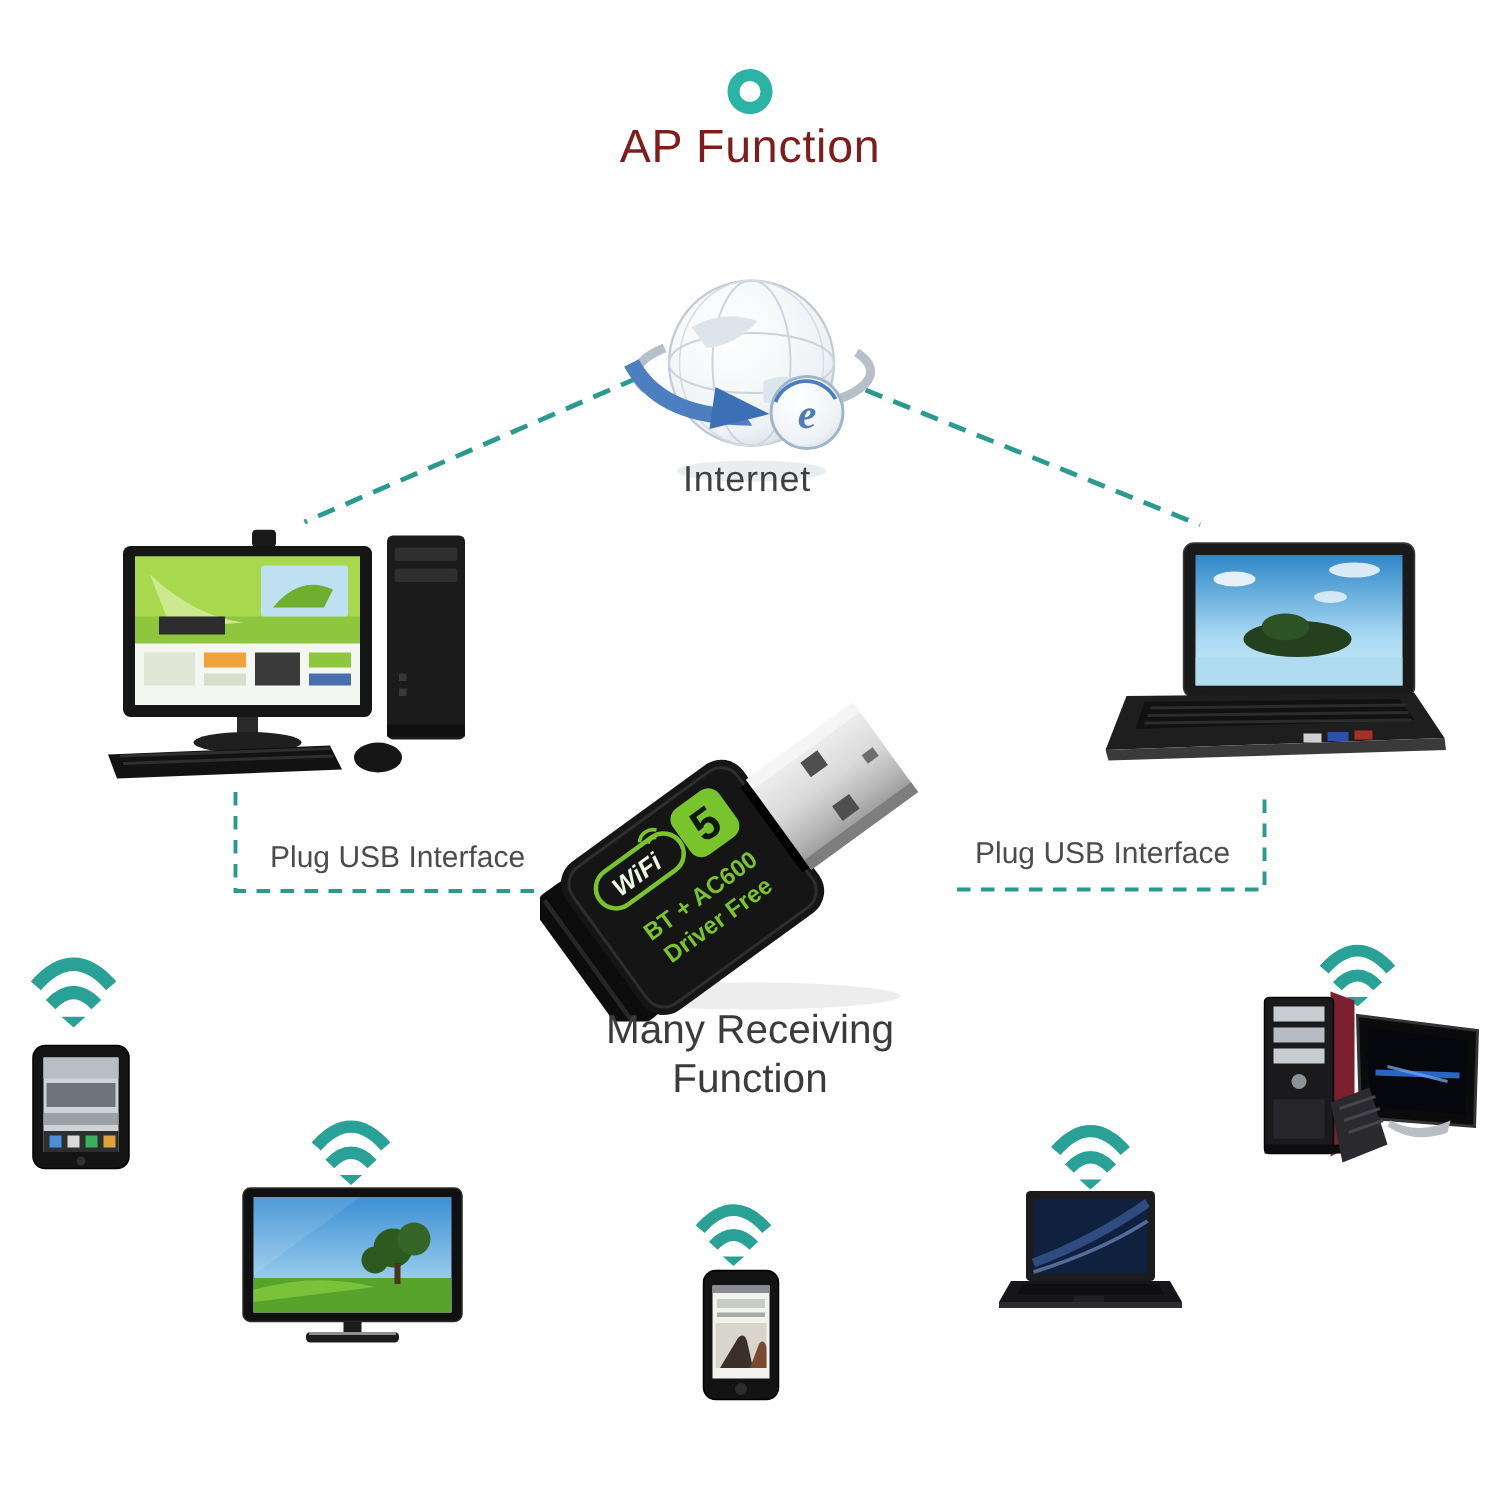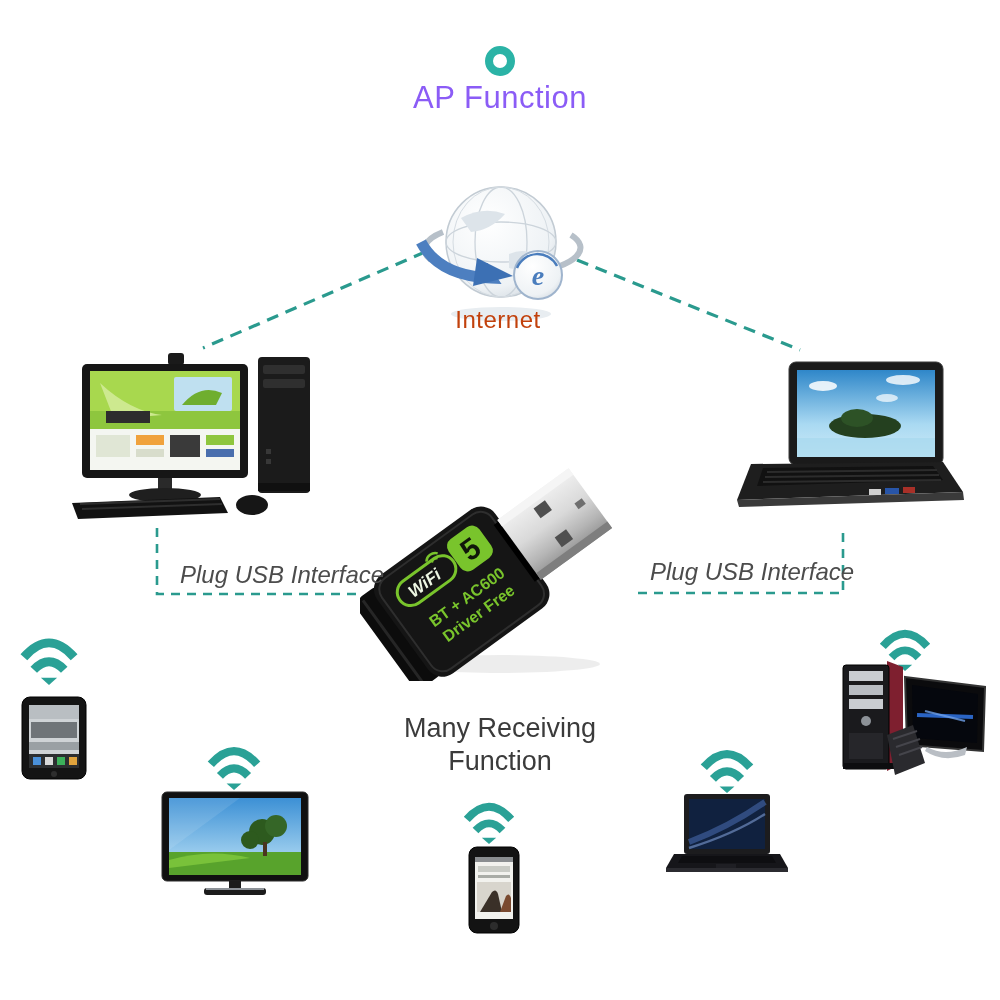--- a/index.html
+++ b/index.html
@@ -1,27 +1,27 @@
 <!DOCTYPE html>
 <html><head>
 <meta charset="utf-8">
 <style>
   html,body{margin:0;padding:0;background:#ffffff;}
   body{font-family:"Liberation Sans", sans-serif;}
   .canvas{position:relative;width:1000px;height:1000px;background:#ffffff;overflow:hidden;}
   .abs{position:absolute;}
   .ring{left:485px;top:46px;width:14px;height:14px;border:8px solid #2bb3a6;border-radius:50%;}
   .page-title{left:500px;top:80px;transform:translateX(-50%);font-size:31px;font-weight:500;
-    color:#8b5cf6;letter-spacing:.5px;white-space:nowrap;}
-  .internet-label{left:498px;top:306px;transform:translateX(-50%);font-size:24px;color:#c2410c;
+    color:#7f1d1d;letter-spacing:.5px;white-space:nowrap;}
+  .internet-label{left:498px;top:306px;transform:translateX(-50%);font-size:24px;color:#404040;
     letter-spacing:.5px;white-space:nowrap;}
-  .plug-label{font-size:24px;color:#4c4c4c;white-space:nowrap;font-style:italic;}
+  .plug-label{font-size:20px;color:#4c4c4c;white-space:nowrap;}
   .plug-left{left:180px;top:561px;}
   .plug-right{left:650px;top:558px;}
-  .receiving-label{left:500px;top:712px;transform:translateX(-50%);text-align:center;
+  .receiving-label{left:500px;top:670px;transform:translateX(-50%);text-align:center;
     font-size:27px;color:#3b3b3b;line-height:33px;white-space:nowrap;}
   svg{display:block;}
   .nosel{user-select:none;}
 </style>
 </head>
 <body>
 
 <div class="canvas nosel">
 
   <svg width="0" height="0" style="position:absolute" aria-hidden="true">

